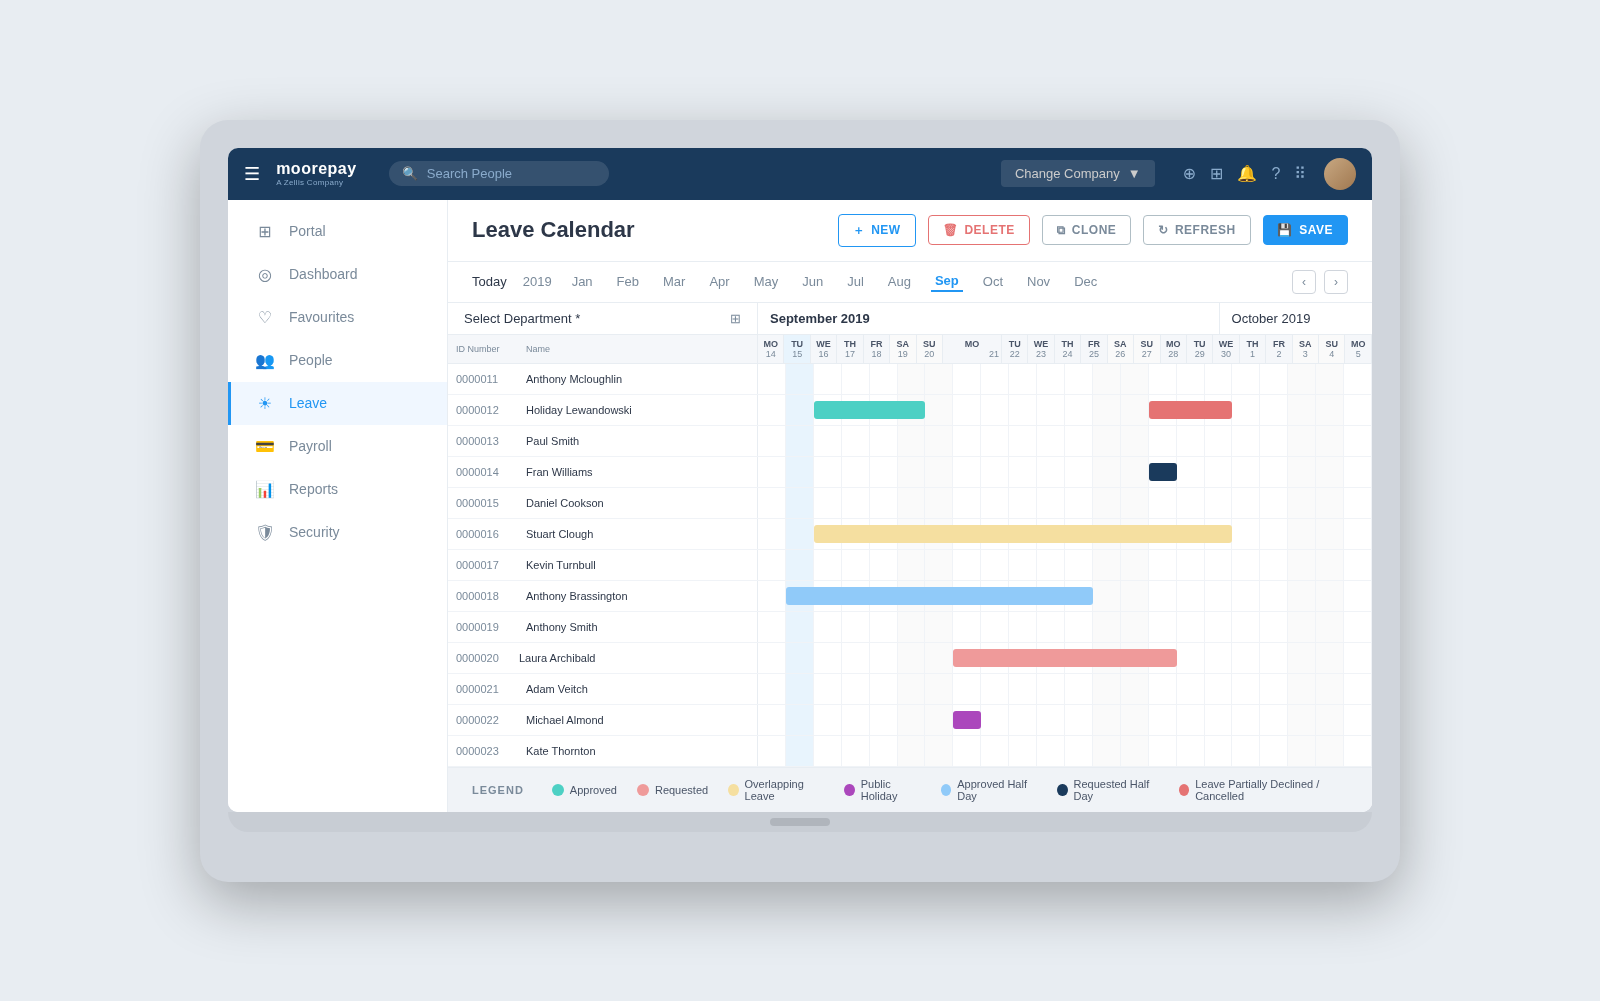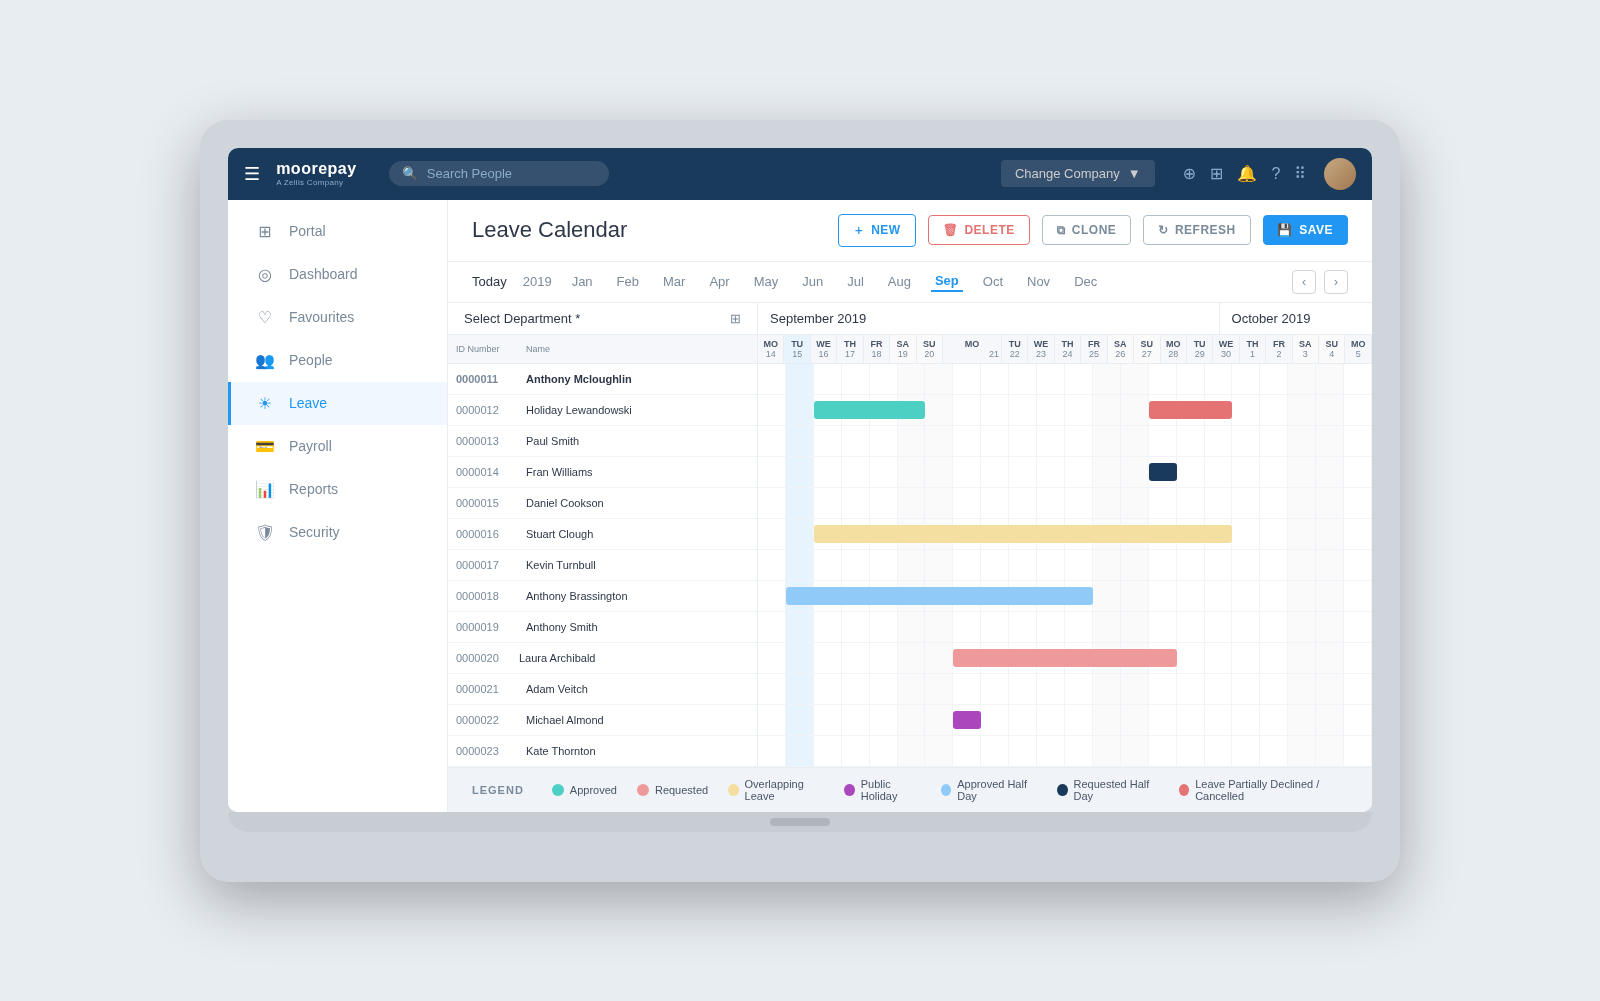--- a/index.html
+++ b/index.html
@@ -181,21 +181,21 @@
     .page-header {
       background: #fff;
       padding: 14px 24px;
       display: flex;
       align-items: center;
       border-bottom: 1px solid #e8edf2;
       gap: 12px;
     }
     .page-title {
       font-size: 22px;
-      font-weight: 400;
+      font-weight: 700;
       color: #2d3748;
       flex: 1;
     }
     .toolbar-btn {
       display: flex;
       align-items: center;
       gap: 6px;
       padding: 7px 14px;
       border-radius: 4px;
       font-size: 12px;
@@ -434,21 +434,21 @@
           </div>
         </div>
 
         <div class="cal-body" id="cal-body">
 
         <div style="display: flex; border-bottom: 1px solid rgb(232, 237, 242); background: rgb(255, 255, 255);">
               <div style="width: 310px; flex-shrink: 0; display: flex; align-items: flex-start; padding: 8px 16px; border-right: 1px solid rgb(232, 237, 242); gap: 16px; cursor: pointer; font-size: 13px; color: rgb(45, 55, 72);">
                 <span>Select Department *</span>
                 <span style="margin-left:auto;color:#7a8a9a;">⊞</span>
               </div>
-              <div style="flex: 17 1 0%; padding: 8px 12px; font-size: 13px; font-weight: 400; color: rgb(45, 55, 72); border-right: 1px solid rgb(232, 237, 242);">September 2019</div>
+              <div style="flex: 17 1 0%; padding: 8px 12px; font-size: 13px; font-weight: 700; color: rgb(45, 55, 72); border-right: 1px solid rgb(232, 237, 242);">September 2019</div>
               <div style="flex: 5 1 0%; padding: 8px 12px; font-size: 13px; font-weight: 500; color: rgb(45, 55, 72);">October 2019</div>
             </div>
             <div style="display: flex; background: rgb(245, 247, 250); border-bottom: 1px solid rgb(232, 237, 242); position: sticky; top: 0px; z-index: 10;">
               <div style="width: 310px; flex-shrink: 0; border-right: 1px solid rgb(232, 237, 242); display: flex; align-items: center; padding: 4px 8px;">
   <span style="font-size:9px;color:#7a8a9a;width:70px;">ID Number</span>
   <span style="font-size:9px;color:#7a8a9a;">Name</span>
 </div>
               <div style="flex: 1 1 0%; text-align: center; padding: 4px 2px; border-right: 1px solid rgb(232, 237, 242);">
                 <div style="font-weight:600;color:#4a5568;font-size:9px;">MO</div>
                 <div style="font-size:9px;color:#7a8a9a;">14</div>
@@ -531,21 +531,21 @@
               </div>
               <div style="flex: 1 1 0%; text-align: center; padding: 4px 2px; border-right: 1px solid rgb(232, 237, 242); background: rgb(250, 250, 250);">
                 <div style="font-weight:600;color:#4a5568;font-size:9px;">SU</div>
                 <div style="font-size:9px;color:#7a8a9a;">4</div>
               </div>
               <div style="flex: 1 1 0%; text-align: center; padding: 4px 2px; border-right: 1px solid rgb(232, 237, 242);">
                 <div style="font-weight:600;color:#4a5568;font-size:9px;">MO</div>
                 <div style="font-size:9px;color:#7a8a9a;">5</div>
               </div>
             </div>
-            <div style="display: flex; border-bottom: 1px solid rgb(240, 243, 247); background: rgb(255, 255, 255); min-height: 30px; position: relative; font-weight: bold;">
+            <div style="display: flex; border-bottom: 1px solid rgb(240, 243, 247); background: rgb(255, 255, 255); min-height: 30px; position: relative;">
               <div style="width: 310px; flex-shrink: 0; display: flex; align-items: center; padding: 0px 8px; border-right: 1px solid rgb(232, 237, 242); gap: 0px;">
     <span style="font-size:11px;color:#7a8a9a;width:70px;">0000011</span>
     <span style="font-size:11px;color:#2d3748;">Anthony Mcloughlin</span>
   </div>
               <div style="display: flex; flex: 1 1 0%; position: relative;">
                 <div style="flex: 1 1 0%; border-right: 1px solid rgb(240, 243, 247); min-height: 30px;"></div>
                 <div style="flex: 1 1 0%; border-right: 1px solid rgb(240, 243, 247); min-height: 30px; background: rgb(232, 244, 253);"></div>
                 <div style="flex: 1 1 0%; border-right: 1px solid rgb(240, 243, 247); min-height: 30px;"></div>
                 <div style="flex: 1 1 0%; border-right: 1px solid rgb(240, 243, 247); min-height: 30px;"></div>
                 <div style="flex: 1 1 0%; border-right: 1px solid rgb(240, 243, 247); min-height: 30px;"></div>

